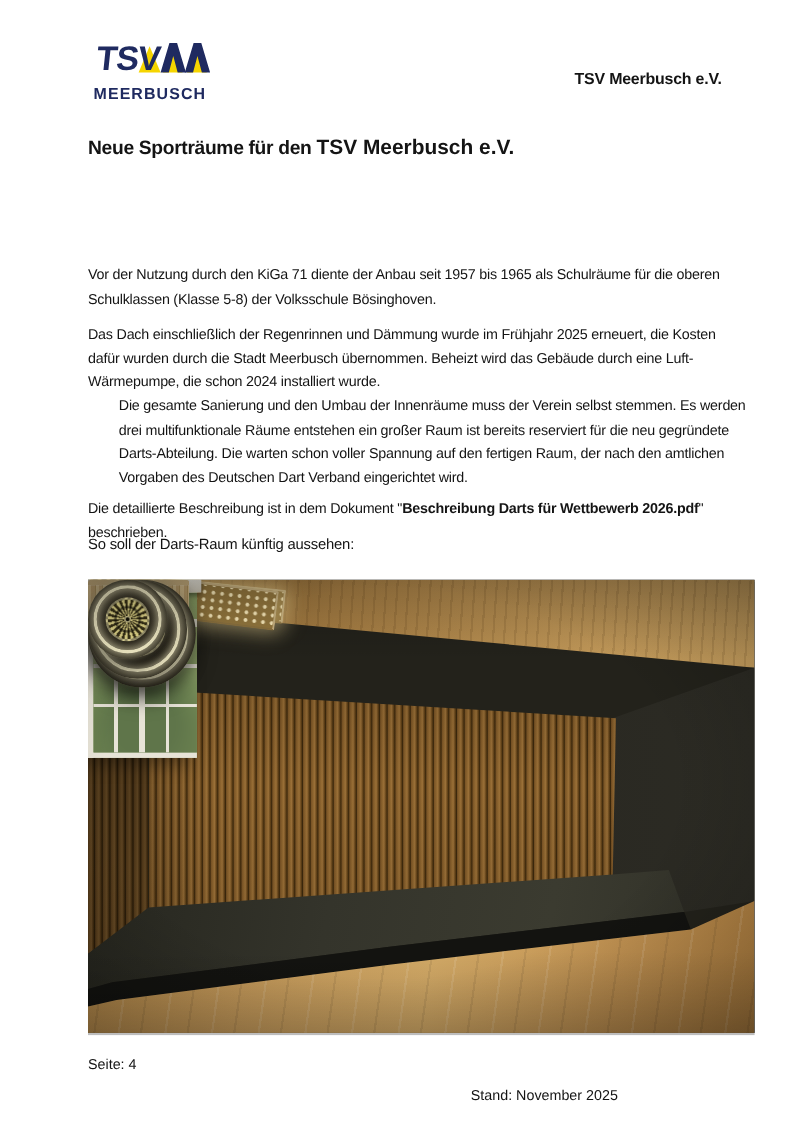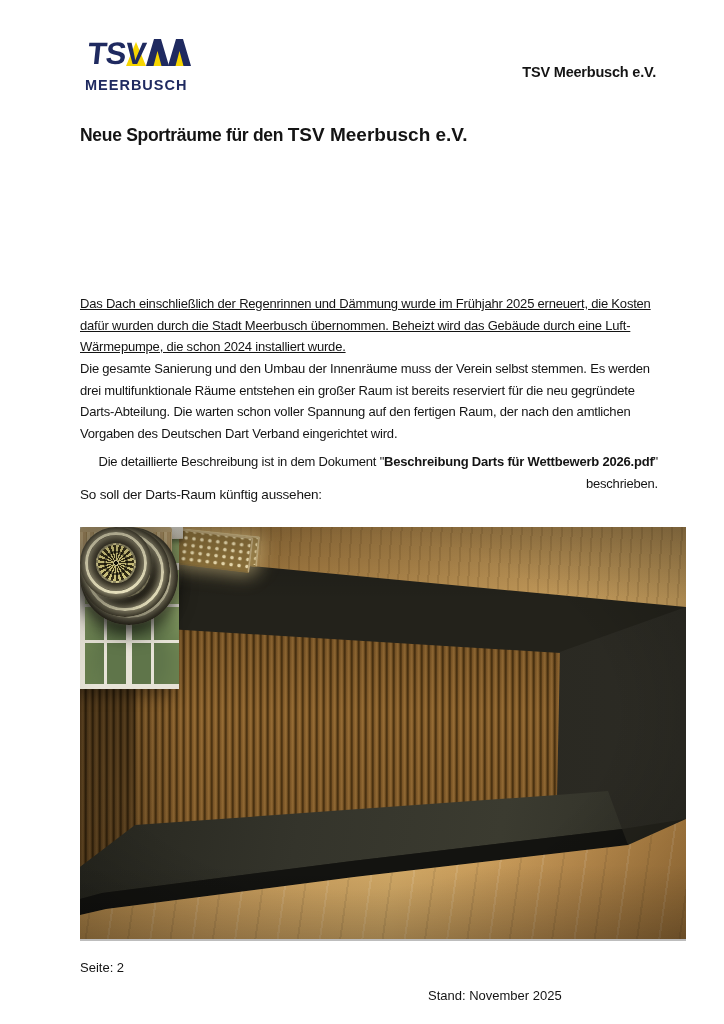--- a/index.html
+++ b/index.html
@@ -9,21 +9,21 @@
   }
   
   .logo-wrap { position:absolute; left:84px; top:34px; width:130px; height:64px; }
   .org-name  { position:absolute; top:64px; right:68px; font-size:14.5px; font-weight:bold; letter-spacing:-0.2px; }
   
   .doc-title { position:absolute; left:80px; top:112px; font-size:17.5px; font-weight:bold; letter-spacing:-0.3px; white-space:nowrap; }
   .doc-title .em { font-size:19px; letter-spacing:0; }
   
   .para { position:absolute; left:80px; width:578px; font-size:13px; line-height:21.5px; letter-spacing:-0.2px; }
   .para b { letter-spacing:-0.2px; }
-  .p1 { top:162px; } .p2 { top:226px; } .p3 { top:280px;text-decoration:underline; } .p4 { top:345px; } .p5 { top:438px;text-align:right; }
+  .p1 { top:162px; } .p2 { top:226px; } .p3 { top:280px; } .p4 { top:345px;margin-left:28px; } .p5 { top:438px; }
   .caption-heading { position:absolute; left:80px; top:487px; font-size:13.5px; font-weight:normal; letter-spacing:-0.2px; }
   
   .footer-page { position:absolute; left:80px;  top:960px; font-size:13px; }
   .footer-date { position:absolute; left:428px; top:960px; font-size:13px;margin-top:28px; }
 
   
   .scene { position:absolute; left:80px; top:527px; width:606px; height:412px;
            background:#23221b; overflow:hidden; box-shadow:0 2px 0 #bdbdbd; }
   .scene > div { position:absolute; inset:0; }
 
@@ -131,20 +131,21 @@
       </g>
       <text x="1" y="56" font-family="Liberation Sans, sans-serif" font-size="14.5" font-weight="bold" fill="#1f2a60" letter-spacing="1">MEERBUSCH</text>
     </svg>
   </div>
 
   <div class="org-name">TSV Meerbusch e.V.</div>
 
   <h1 class="doc-title"><span>Neue Sporträume für den </span><span class="em">TSV Meerbusch e.V.</span></h1>
 
 
+  <p class="para p2"><span>Vor der Nutzung durch den KiGa 71 diente der Anbau seit 1957 bis 1965 als Schulräume für die oberen Schulklassen (Klasse 5-8) der Volksschule Bösinghoven.</span></p>
 
   <p class="para p3"><span>Das Dach einschließlich der Regenrinnen und Dämmung wurde im Frühjahr 2025 erneuert, die Kosten dafür wurden durch die Stadt Meerbusch übernommen. Beheizt wird das Gebäude durch eine Luft-Wärmepumpe, die schon 2024 installiert wurde.</span></p>
 
   <p class="para p4"><span>Die gesamte Sanierung und den Umbau der Innenräume muss der Verein selbst stemmen. Es werden drei multifunktionale Räume entstehen ein großer Raum ist bereits reserviert für die neu gegründete Darts-Abteilung. Die warten schon voller Spannung auf den fertigen Raum, der nach den amtlichen Vorgaben des Deutschen Dart Verband eingerichtet wird.</span></p>
 
   <p class="para p5"><span>Die detaillierte Beschreibung ist in dem Dokument "</span><b>Beschreibung Darts für Wettbewerb 2026.pdf</b><span>" beschrieben.</span></p>
 
   <div class="caption-heading">So soll der Darts-Raum künftig aussehen:</div>
 
   <div class="scene">
@@ -171,16 +172,16 @@
         <div class="db-glow"></div>
         <div class="db-face"></div>
       </div>
     <div class="dartboard db3">
         <div class="db-glow"></div>
         <div class="db-face"></div>
       </div>
     <div class="vignette"></div>
   </div>
 
-  <div class="footer-page">Seite: 2</div>
+  <div class="footer-page">Seite: 4</div>
   <div class="footer-date">Stand: November 2025</div>
 
 </div>
 
 </body></html>

